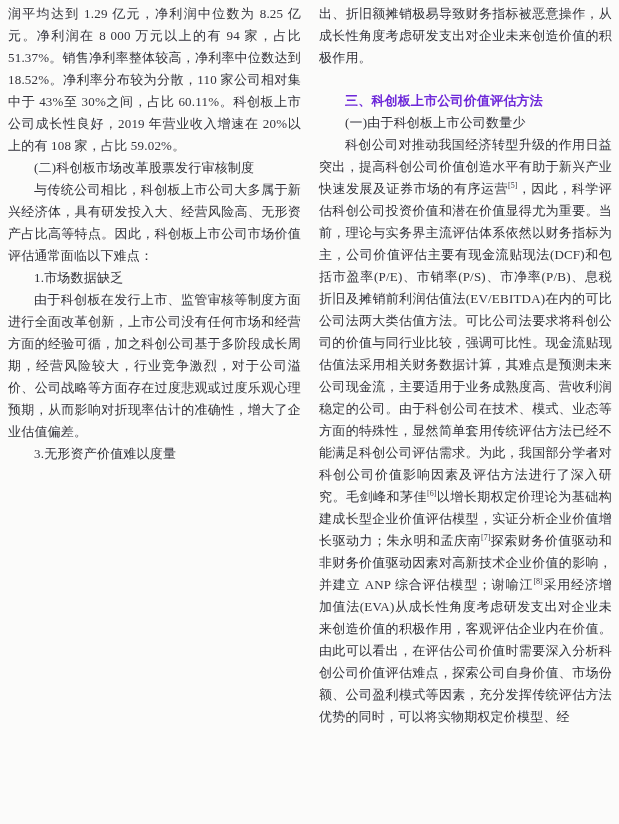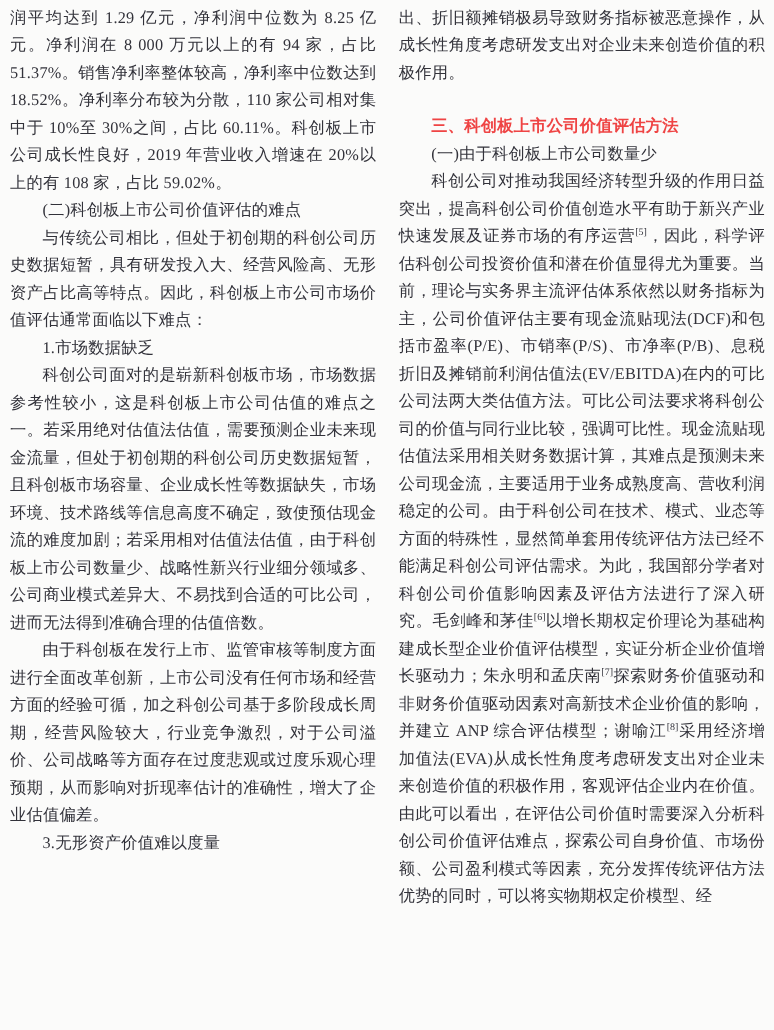--- a/index.html
+++ b/index.html
@@ -29,39 +29,38 @@
   }
   .para {
     margin: 0;
     text-indent: 2em;
   }
   .para.continuation {
     text-indent: 0;
   }
   .para.section-heading {
     font-weight: bold;
-    color: #ef4444;
+    color: #6d28d9;
     margin-top: 21px;
   }
   sup {
     font-size: 8px;
     line-height: 0;
     letter-spacing: 0;
   }
 </style>
 </head>
 <body>
 
 <div class="page">
   <div class="column" id="col-left">
-      <p class="para continuation">润平均达到 1.29 亿元，净利润中位数为 8.25 亿元。净利润在 8 000 万元以上的有 94 家，占比 51.37%。销售净利率整体较高，净利率中位数达到 18.52%。净利率分布较为分散，110 家公司相对集中于 10%至 30%之间，占比 60.11%。科创板上市公司成长性良好，2019 年营业收入增速在 20%以上的有 108 家，占比 59.02%。</p>
-      <p class="para subsection">(二)科创板上市公司价值评估的难点</p>
-      <p class="para body">与传统公司相比，但处于初创期的科创公司历史数据短暂，具有研发投入大、经营风险高、无形资产占比高等特点。因此，科创板上市公司市场价值评估通常面临以下难点：</p>
+      <p class="para continuation">润平均达到 1.29 亿元，净利润中位数为 8.25 亿元。净利润在 8 000 万元以上的有 94 家，占比 51.37%。销售净利率整体较高，净利率中位数达到 18.52%。净利率分布较为分散，110 家公司相对集中于 43%至 30%之间，占比 60.11%。科创板上市公司成长性良好，2019 年营业收入增速在 20%以上的有 108 家，占比 59.02%。</p>
+      <p class="para subsection">(二)科创板市场改革股票发行审核制度</p>
+      <p class="para body">与传统公司相比，科创板上市公司大多属于新兴经济体，具有研发投入大、经营风险高、无形资产占比高等特点。因此，科创板上市公司市场价值评估通常面临以下难点：</p>
       <p class="para list-item">1.市场数据缺乏</p>
-      <p class="para body">科创公司面对的是崭新科创板市场，市场数据参考性较小，这是科创板上市公司估值的难点之一。若采用绝对估值法估值，需要预测企业未来现金流量，但处于初创期的科创公司历史数据短暂，且科创板市场容量、企业成长性等数据缺失，市场环境、技术路线等信息高度不确定，致使预估现金流的难度加剧；若采用相对估值法估值，由于科创板上市公司数量少、战略性新兴行业细分领域多、公司商业模式差异大、不易找到合适的可比公司，进而无法得到准确合理的估值倍数。</p>
       <p class="para body">由于科创板在发行上市、监管审核等制度方面进行全面改革创新，上市公司没有任何市场和经营方面的经验可循，加之科创公司基于多阶段成长周期，经营风险较大，行业竞争激烈，对于公司溢价、公司战略等方面存在过度悲观或过度乐观心理预期，从而影响对折现率估计的准确性，增大了企业估值偏差。</p>
       <p class="para list-item">3.无形资产价值难以度量</p>
     </div>
   <div class="column" id="col-right">
       <p class="para continuation">出、折旧额摊销极易导致财务指标被恶意操作，从成长性角度考虑研发支出对企业未来创造价值的积极作用。</p>
       <p class="para section-heading">三、科创板上市公司价值评估方法</p>
       <p class="para subsection">(一)由于科创板上市公司数量少</p>
       <p class="para body">科创公司对推动我国经济转型升级的作用日益突出，提高科创公司价值创造水平有助于新兴产业快速发展及证券市场的有序运营<sup>[5]</sup>，因此，科学评估科创公司投资价值和潜在价值显得尤为重要。当前，理论与实务界主流评估体系依然以财务指标为主，公司价值评估主要有现金流贴现法(DCF)和包括市盈率(P/E)、市销率(P/S)、市净率(P/B)、息税折旧及摊销前利润估值法(EV/EBITDA)在内的可比公司法两大类估值方法。可比公司法要求将科创公司的价值与同行业比较，强调可比性。现金流贴现估值法采用相关财务数据计算，其难点是预测未来公司现金流，主要适用于业务成熟度高、营收利润稳定的公司。由于科创公司在技术、模式、业态等方面的特殊性，显然简单套用传统评估方法已经不能满足科创公司评估需求。为此，我国部分学者对科创公司价值影响因素及评估方法进行了深入研究。毛剑峰和茅佳<sup>[6]</sup>以增长期权定价理论为基础构建成长型企业价值评估模型，实证分析企业价值增长驱动力；朱永明和孟庆南<sup>[7]</sup>探索财务价值驱动和非财务价值驱动因素对高新技术企业价值的影响，并建立 ANP 综合评估模型；谢喻江<sup>[8]</sup>采用经济增加值法(EVA)从成长性角度考虑研发支出对企业未来创造价值的积极作用，客观评估企业内在价值。由此可以看出，在评估公司价值时需要深入分析科创公司价值评估难点，探索公司自身价值、市场份额、公司盈利模式等因素，充分发挥传统评估方法优势的同时，可以将实物期权定价模型、经</p>
     </div>
 </div>

